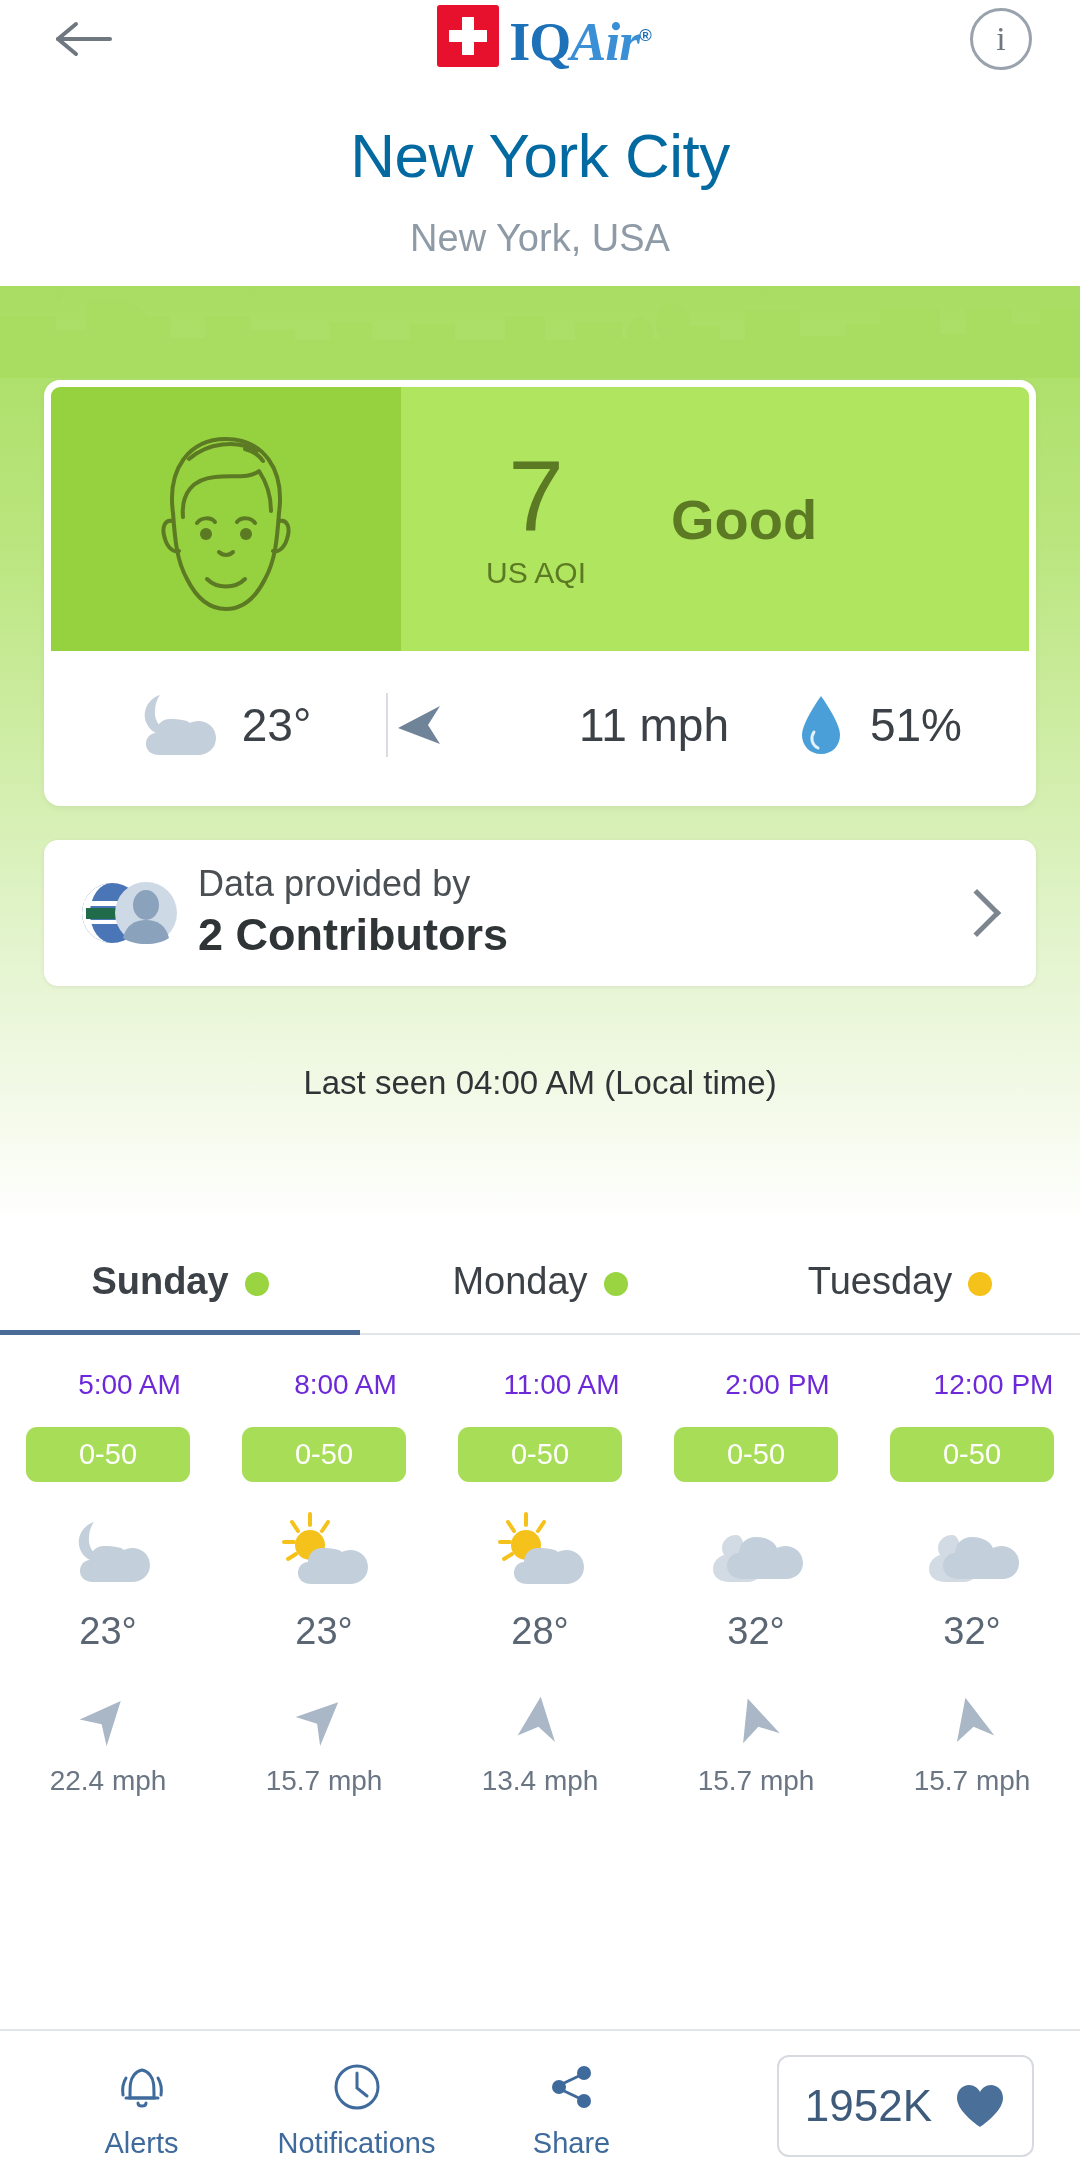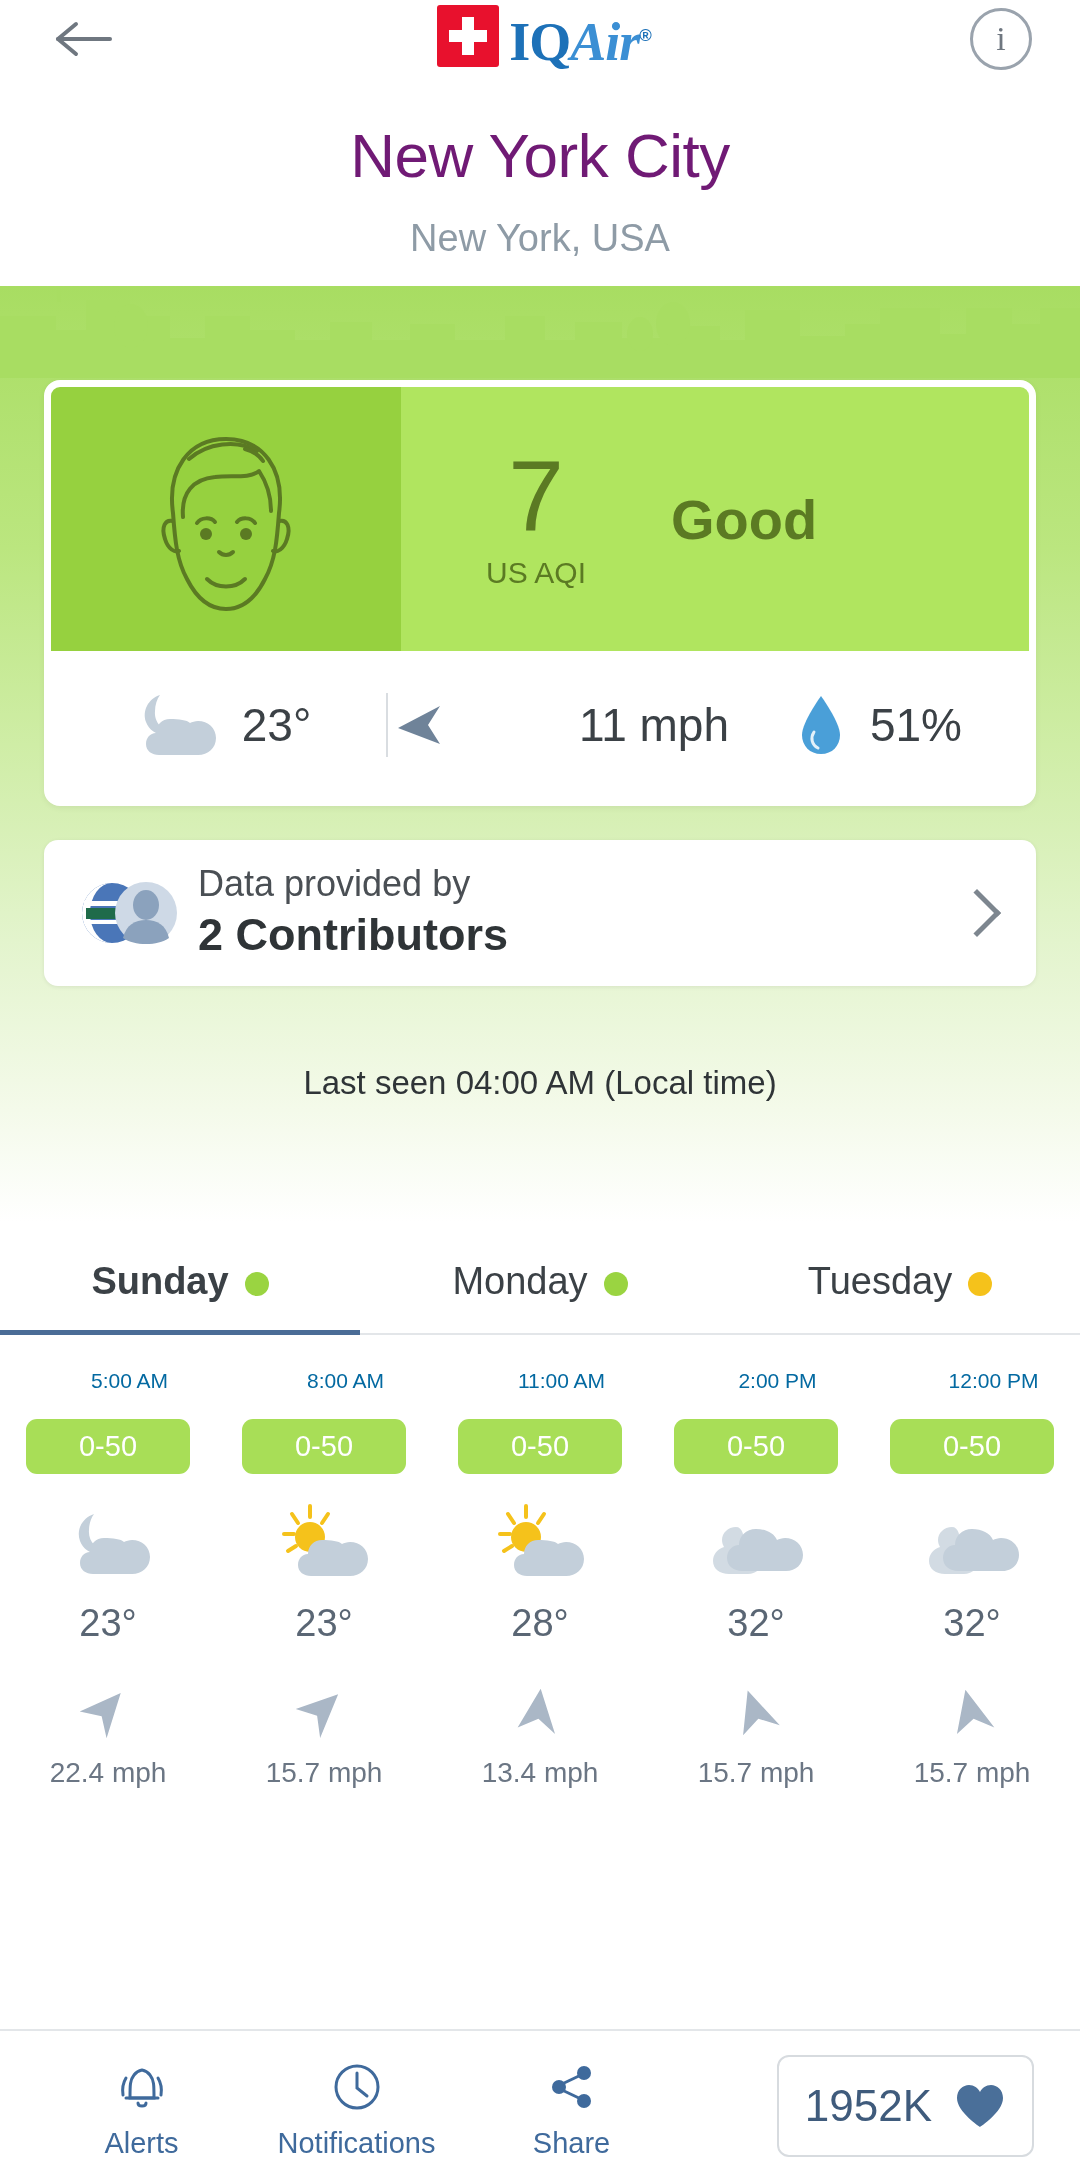--- a/index.html
+++ b/index.html
@@ -33,21 +33,21 @@
                        width:12px; height:38px; background:#fff; }
   .logo-flag::after  { content:""; position:absolute; top:50%; left:12px; transform:translateY(-50%);
                        width:38px; height:12px; background:#fff; }
   .logo-text { font-size:54px; font-weight:bold; color:#1d71b8; letter-spacing:-1px;
                font-family:"Liberation Serif", serif; line-height:62px; position:relative; }
   .logo-text .air { font-style:italic; color:#3b8fd4; }
   .logo-reg { font-size:17px; vertical-align:super; color:#1d71b8; font-family:"Liberation Sans",sans-serif; }
 
   
   .city-head { text-align:center; padding-top:42px; background:#fff; position:relative; z-index:4; }
-  .city-name { font-size:62px; color:#701a75; font-weight:400; letter-spacing:-0.5px; }
+  .city-name { font-size:62px; color:#0369a1; font-weight:400; letter-spacing:-0.5px; }
   .city-region { font-size:38px; color:#8e9ba6; margin-top:26px; font-weight:400; }
 
   
   .hero {
     position:relative;
     margin-top:26px;
     background:linear-gradient(180deg,#a8dd62 0%,#bbe67f 28%,#e3f4cd 70%,#f4faea 88%,#ffffff 100%);
     padding-bottom:120px;
   }
   .skyline { display:block; width:100%; height:92px; }
@@ -100,21 +100,21 @@
   .forecast { background:#fff; }
   .days { display:flex; border-bottom:2px solid #e3e6e9; }
   .day { flex:1; text-align:center; padding:38px 0 30px 0; font-size:38px; color:#3b4146;
          position:relative; cursor:pointer; }
   .day.active { font-weight:bold;text-align:center; }
   .day.active::after { content:""; position:absolute; left:0; right:0; bottom:-2px; height:5px; background:#4a6c96; }
   .dot { display:inline-block; width:24px; height:24px; border-radius:50%; margin-left:16px; vertical-align:middle; }
 
   .hours { display:flex; padding:34px 0 26px 0; }
   .hour { flex:1; text-align:center; }
-  .hr-time { font-size:21px; color:#0369a1;margin-left:43px; }
+  .hr-time { font-size:28px; color:#6d28d9;margin-left:43px; }
   .hr-badge { display:inline-block; min-width:164px; padding:11px 0; border-radius:11px;
               color:#fff; font-size:29px; margin-top:26px; }
   .hr-icon { height:96px; display:flex; align-items:center; justify-content:center; margin-top:22px; }
   .hr-temp { font-size:38px; color:#5a6674; margin-top:10px; }
   .hr-wind-ico { height:86px; display:flex; align-items:center; justify-content:center; margin-top:22px; }
   .hr-wind { font-size:28px; color:#6b7684; margin-top:4px; }
 
   
   .bottombar {
     position:absolute; left:0; bottom:0; width:1080px; height:152px;

